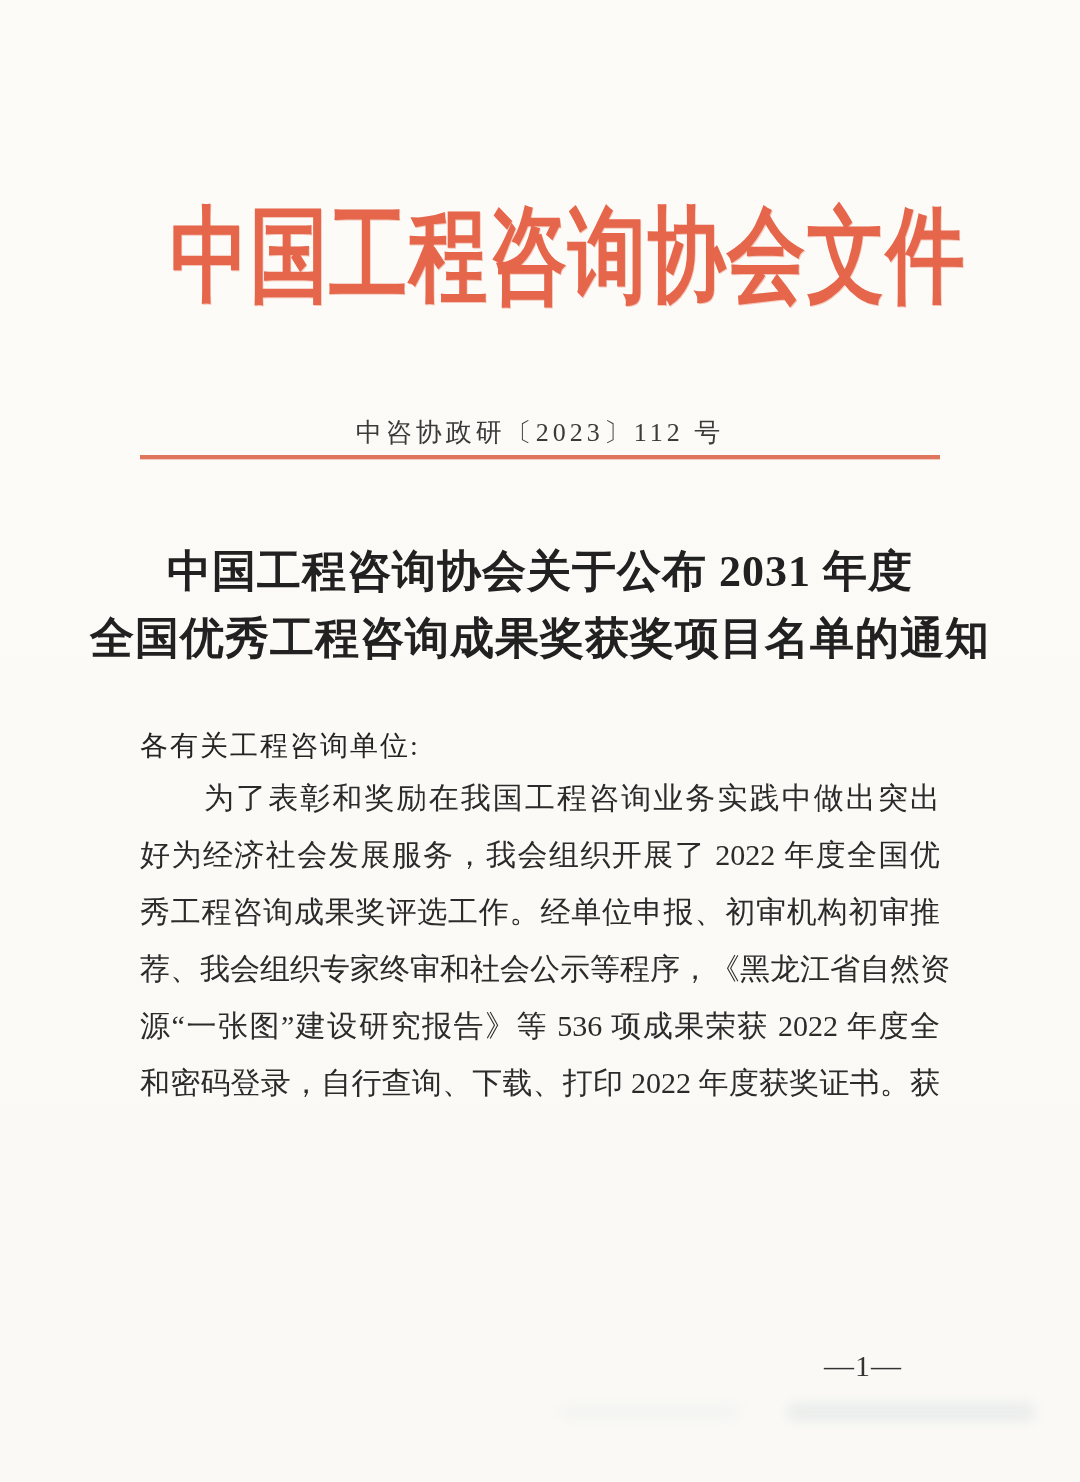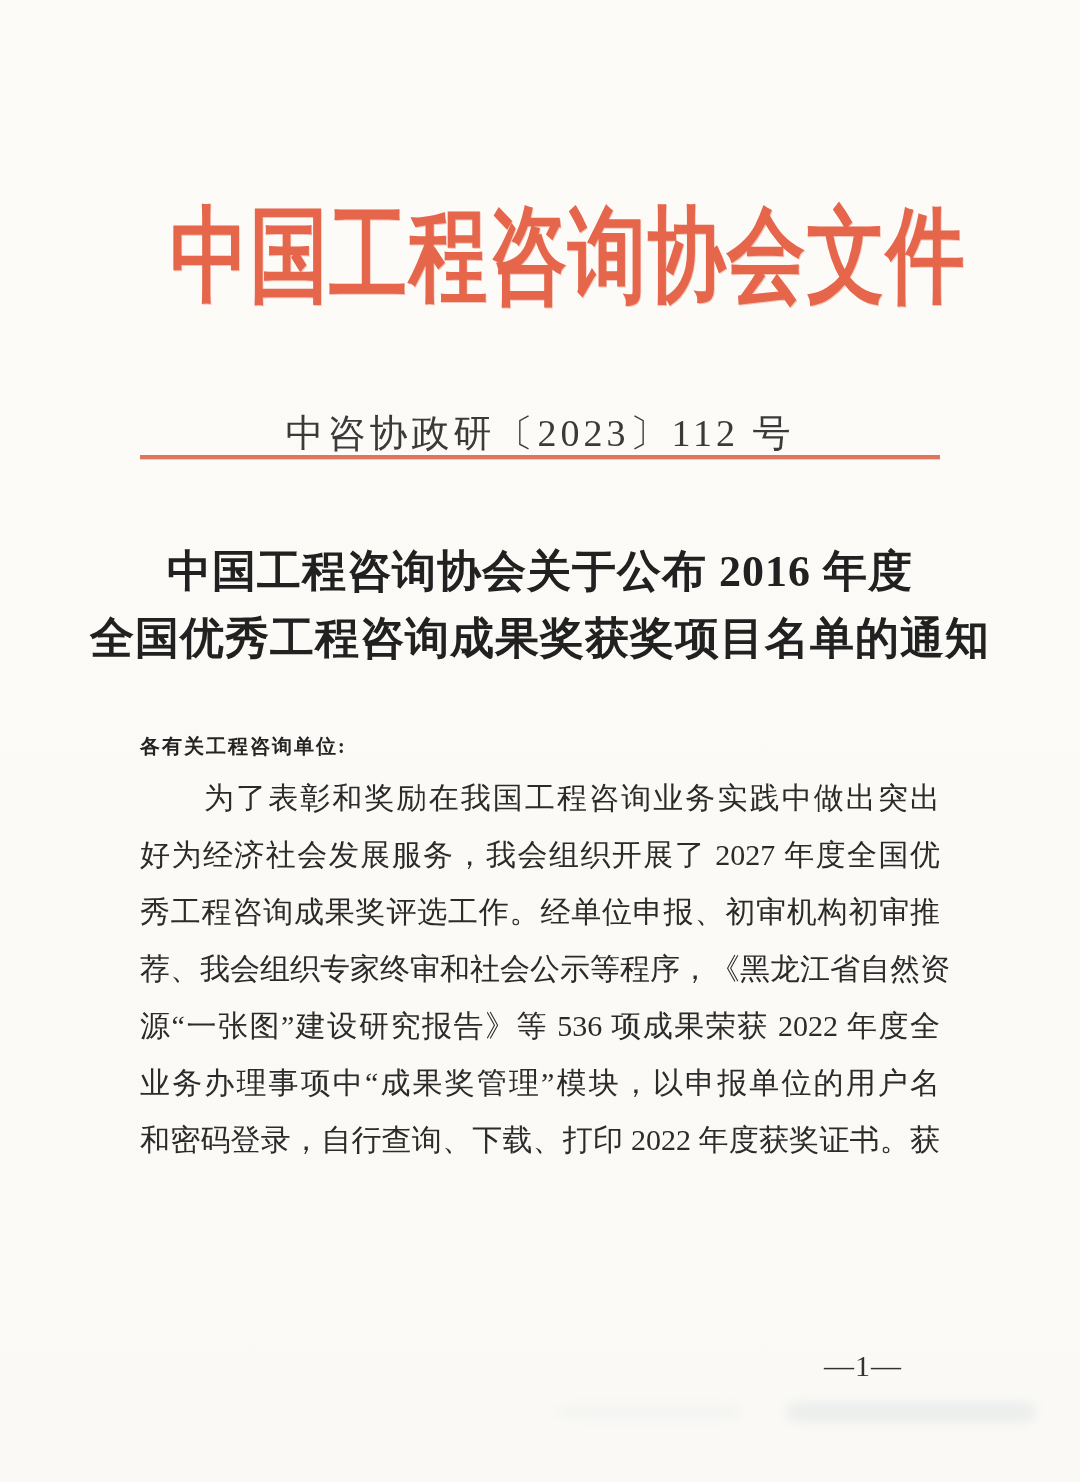--- a/index.html
+++ b/index.html
@@ -41,21 +41,21 @@
     letter-spacing: 2px;
     text-shadow: 1px 1px 0 rgba(229,102,74,0.35);
   }
   
   .doc-number {
     position: absolute;
     top: 414px;
     left: 0;
     width: 100%;
     text-align: center;
-    font-size: 38px;
+    font-size: 26px;
     line-height: 38px;
     letter-spacing: 4px;
     color: #3a3a3a;
   }
   
   .red-divider {
     position: absolute;
     top: 455px;
     left: 140px;
     width: 800px;
@@ -79,23 +79,23 @@
   }
   .notice-title .title-line {
     display: block;
     white-space: nowrap;
   }
   
   .salutation {
     position: absolute;
     top: 726px;
     left: 140px;
-    font-size: 20px;
+    font-size: 28px;
     line-height: 40px;
-    font-weight: bold;
+    font-weight: normal;
     color: #242424;
     letter-spacing: 2px;
   }
   
   .body-text {
     position: absolute;
     top: 778px;
     left: 140px;
     width: 800px;
     font-size: 30px;
@@ -152,33 +152,32 @@
 
 <div class="page">
 
   <h1 class="letterhead"><span class="letterhead-inner">中国工程咨询协会文件</span></h1>
 
   <div class="doc-number">中咨协政研〔2023〕112 号</div>
 
   <div class="red-divider"></div>
 
   <h2 class="notice-title">
-    <span class="title-line">中国工程咨询协会关于公布 2016 年度</span>
+    <span class="title-line">中国工程咨询协会关于公布 2031 年度</span>
     <span class="title-line">全国优秀工程咨询成果奖获奖项目名单的通知</span>
   </h2>
 
   <div class="salutation">各有关工程咨询单位:</div>
 
   <div class="body-text">
       <div class="body-line indent">为了表彰和奖励在我国工程咨询业务实践中做出突出</div>
-      <div class="body-line">好为经济社会发展服务，我会组织开展了 2027 年度全国优</div>
+      <div class="body-line">好为经济社会发展服务，我会组织开展了 2022 年度全国优</div>
       <div class="body-line">秀工程咨询成果奖评选工作。经单位申报、初审机构初审推</div>
       <div class="body-line">荐、我会组织专家终审和社会公示等程序，《黑龙江省自然资</div>
       <div class="body-line">源“一张图”建设研究报告》等 536 项成果荣获 2022 年度全</div>
-      <div class="body-line">业务办理事项中“成果奖管理”模块，以申报单位的用户名</div>
       <div class="body-line">和密码登录，自行查询、下载、打印 2022 年度获奖证书。获</div>
     </div>
 
   <div class="page-number">—1—</div>
 
   <div class="bleed-smudge"></div>
   <div class="bleed-smudge-2"></div>
 
 </div>
 

